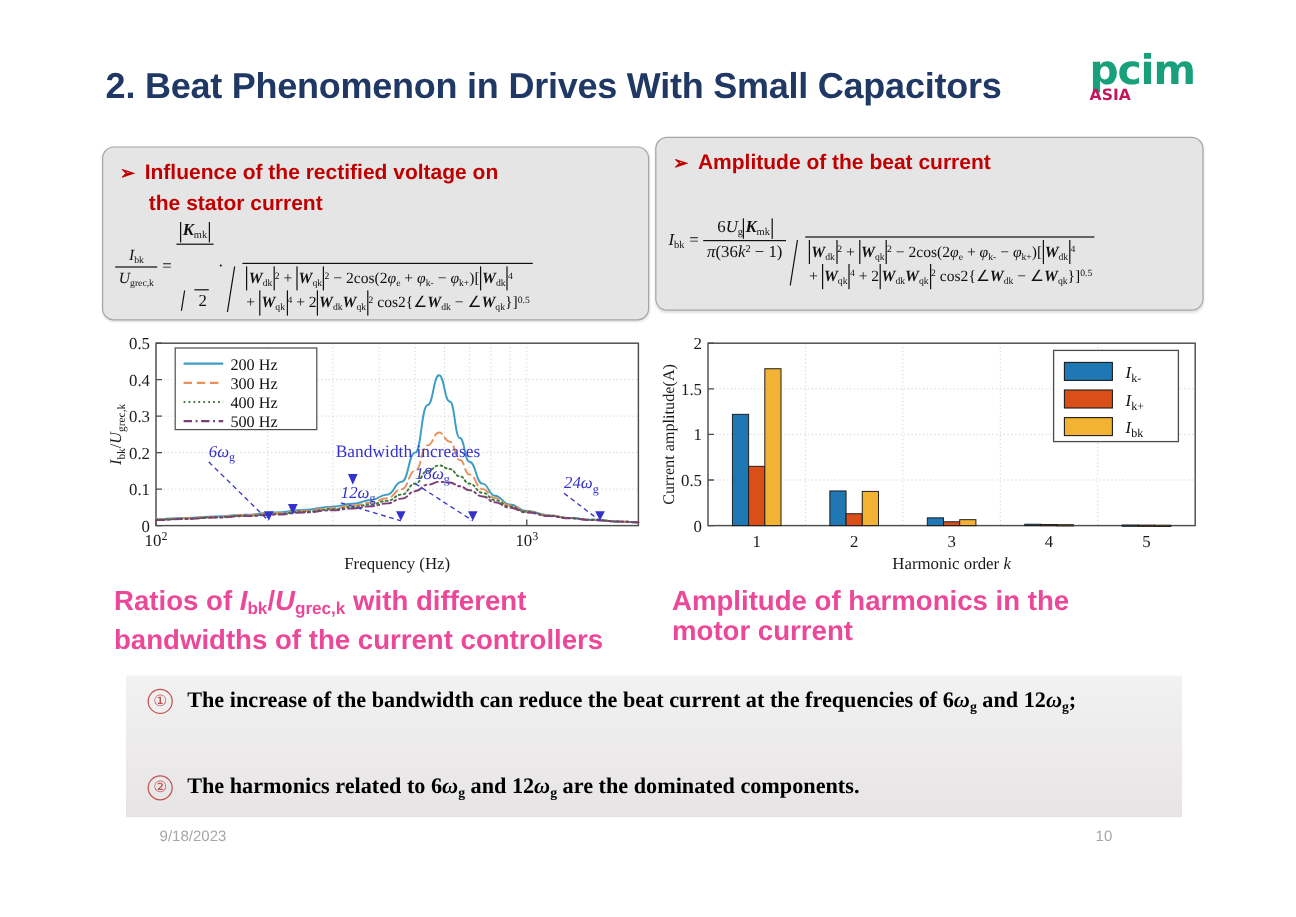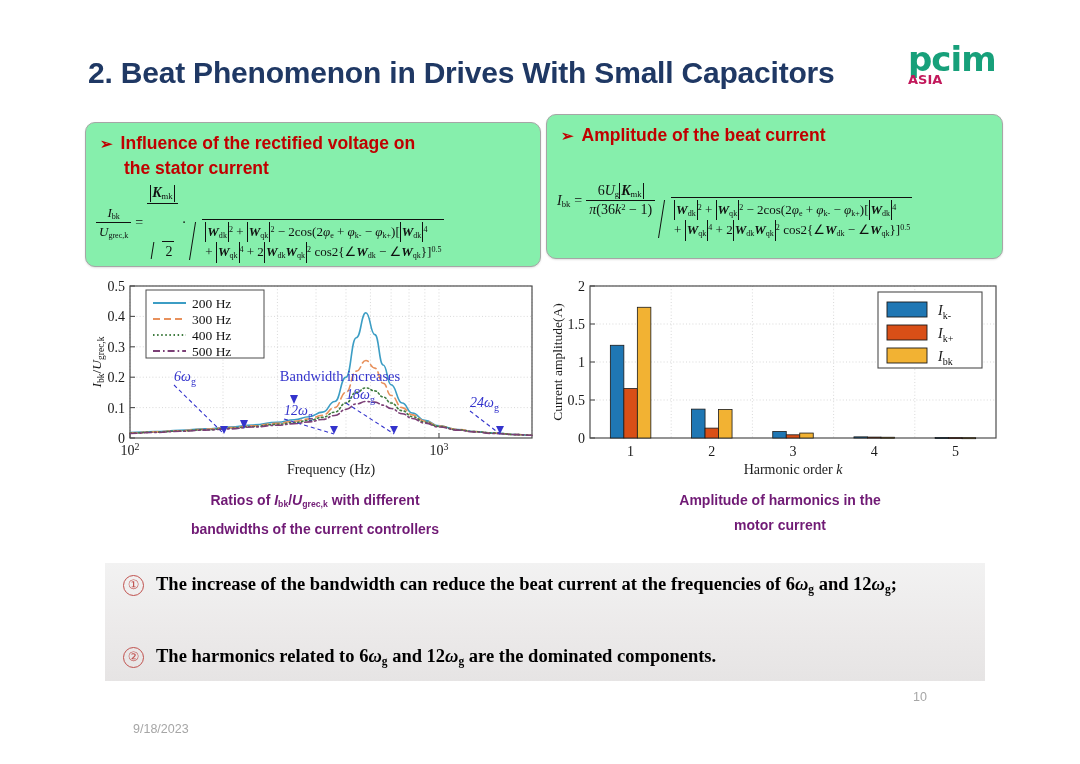--- a/index.html
+++ b/index.html
@@ -25,21 +25,21 @@
     position:absolute;left:12px;top:0;
   }
   .logo-sub{
     font-family:"DejaVu Sans", sans-serif;font-weight:bold;font-size:13px;
     color:#C2185B;letter-spacing:0px;position:absolute;left:12px;top:30px;
   }
 
   
   .fbox{
     position:absolute;border:1.5px solid #A6A6A6;border-radius:10px;
-    background:#86efac;box-sizing:border-box;
+    background:#e5e5e5;box-sizing:border-box;
     box-shadow:0 1px 2px rgba(0,0,0,0.12);
   }
   #fbox-left{left:85px;top:122px;width:456px;height:145px;}
   #fbox-right{left:546px;top:114px;width:457px;height:145px;}
   .fbox-head{
     position:absolute;left:14px;top:8px;right:8px;
     color:#C00000;font-weight:bold;font-size:17.5px;line-height:25px;
     font-family:"Liberation Sans", sans-serif;
   }
   .arrowhead{color:#C00000;font-size:15px;margin-right:8px;}
@@ -68,22 +68,22 @@
   .stack{display:inline-block;vertical-align:middle;text-align:left;line-height:1.5;}
   .stack>span{display:block;white-space:nowrap;}
   .absb{display:inline-block;padding:0 1px;border-left:1.1px solid #101010;border-right:1.1px solid #101010;}
   .eqrow{display:flex;align-items:center;gap:4px;font-size:14px;white-space:nowrap;}
 
   
   .chart-panel{position:absolute;background:#fff;}
   #chart-left{left:88px;top:276px;width:450px;height:205px;}
   #chart-right{left:548px;top:276px;width:455px;height:205px;}
   .cap{
-    position:absolute;text-align:center;font-weight:bold;font-size:14px;
-    color:#701a75;line-height:25px;font-family:"Liberation Sans", sans-serif;
+    position:absolute;font-weight:bold;font-size:23px;
+    color:#ec4899;line-height:25px;font-family:"Liberation Sans", sans-serif;
   }
   #cap-left{left:95px;top:488px;width:440px;}
   #cap-right{left:560px;top:488px;width:440px;}
   .cap .m{font-style:italic;font-weight:bold;font-family:"Liberation Sans",sans-serif;}
 
   
   #bullets{
     position:absolute;left:105px;top:563px;width:880px;height:118px;
     background:linear-gradient(180deg,#f2f2f2 0%,#eceaea 55%,#e6e4e4 100%);
   }
@@ -99,21 +99,21 @@
     border:1.4px solid #C0504D;border-radius:50%;color:#C0504D;
     font-size:13px;text-align:center;font-weight:normal;
     font-family:"Liberation Serif",serif;margin-right:12px;vertical-align:1px;
   }
   .bullet-body{display:inline;}
   .omg{font-family:"Liberation Serif",serif;font-style:italic;}
 
   
   .footer{position:absolute;top:690px;font-size:12.5px;color:#a6a6a6;
           font-family:"Liberation Sans", sans-serif;}
-  #footer-date{left:133px;margin-top:32px;}
+  #footer-date{left:133px;}
   #footer-page{left:913px;}
 
   
   text{font-family:"Liberation Serif", serif;}
 </style>
 </head>
 <body>
 
 <div class="slide">
 

